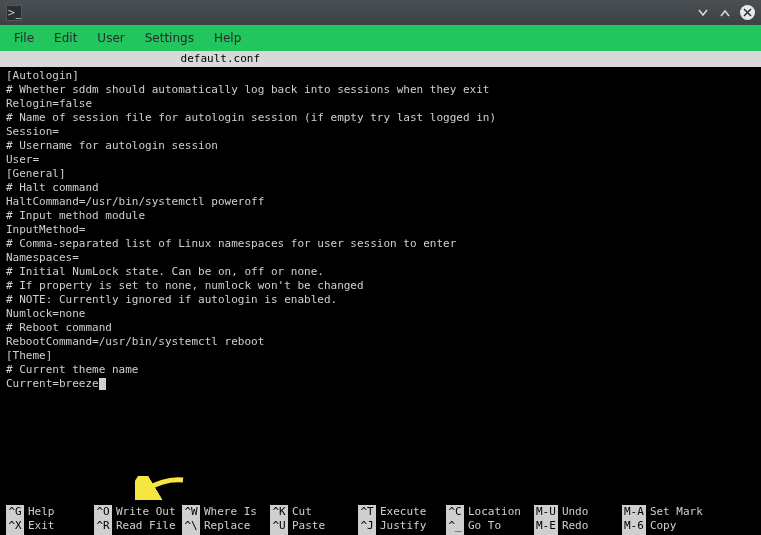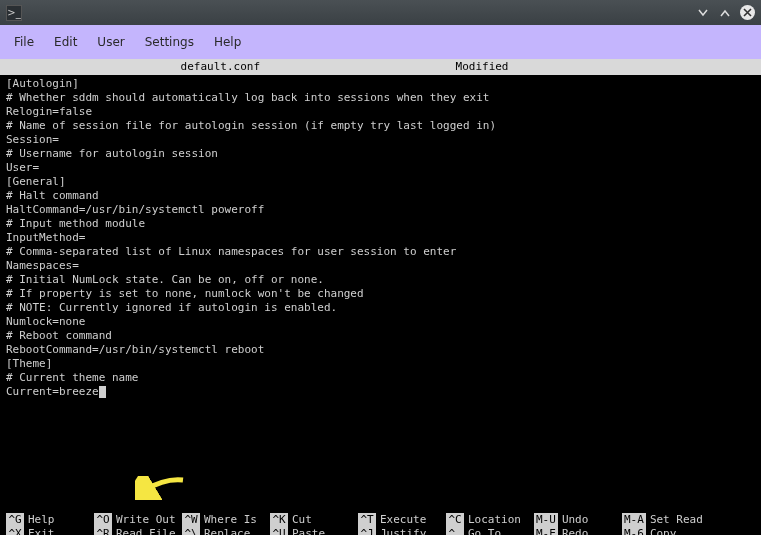--- a/index.html
+++ b/index.html
@@ -54,22 +54,22 @@
   }
   .win-btn.close {
     width: 15px; height: 15px;
     border-radius: 50%;
     background: #e8e8e8;
     color: #333;
     font-size: 10px;
     font-weight: bold;
   }
   .menubar {
-    height: 34px;
-    background: #c4b5fd;
+    height: 26px;
+    background: #22c55e;
     display: flex;
     align-items: center;
     padding: 0 4px;
     font-family: 'DejaVu Sans', sans-serif;
     font-size: 12px;
     color: #2a2a2a;
     gap: 0;
   }
   .menu-item {
     padding: 3px 10px;
@@ -165,21 +165,20 @@
 <div class="menubar">
   <div class="menu-item">File</div>
   <div class="menu-item">Edit</div>
   <div class="menu-item">User</div>
   <div class="menu-item">Settings</div>
   <div class="menu-item">Help</div>
 </div>
 
 <div class="nano-header">
   <div class="center">default.conf</div>
-  <div class="right">Modified</div>
 </div>
 
 <div class="terminal" id="terminal"><div>[Autologin]</div><div># Whether sddm should automatically log back into sessions when they exit</div><div>Relogin=false</div><div></div><div># Name of session file for autologin session (if empty try last logged in)</div><div>Session=</div><div></div><div># Username for autologin session</div><div>User=</div><div></div><div></div><div>[General]</div><div># Halt command</div><div>HaltCommand=/usr/bin/systemctl poweroff</div><div></div><div># Input method module</div><div>InputMethod=</div><div></div><div># Comma-separated list of Linux namespaces for user session to enter</div><div>Namespaces=</div><div></div><div># Initial NumLock state. Can be on, off or none.</div><div># If property is set to none, numlock won't be changed</div><div># NOTE: Currently ignored if autologin is enabled.</div><div>Numlock=none</div><div></div><div># Reboot command</div><div>RebootCommand=/usr/bin/systemctl reboot</div><div></div><div></div><div>[Theme]</div><div># Current theme name</div><div>Current=breeze<span class="cursor"></span></div></div>
 
 <div class="shortcut-bar">
   <div class="shortcut-row" id="sc-row1">
       <div class="sc">
         <span class="sc-key">^G</span>
         <span class="sc-label">Help</span>
       </div>
@@ -202,21 +201,21 @@
       <div class="sc">
         <span class="sc-key">^C</span>
         <span class="sc-label">Location</span>
       </div>
       <div class="sc">
         <span class="sc-key">M-U</span>
         <span class="sc-label">Undo</span>
       </div>
       <div class="sc">
         <span class="sc-key">M-A</span>
-        <span class="sc-label">Set Read</span>
+        <span class="sc-label">Set Mark</span>
       </div>
     </div>
   <div class="shortcut-row" id="sc-row2">
       <div class="sc">
         <span class="sc-key">^X</span>
         <span class="sc-label">Exit</span>
       </div>
       <div class="sc">
         <span class="sc-key">^R</span>
         <span class="sc-label">Read File</span>

